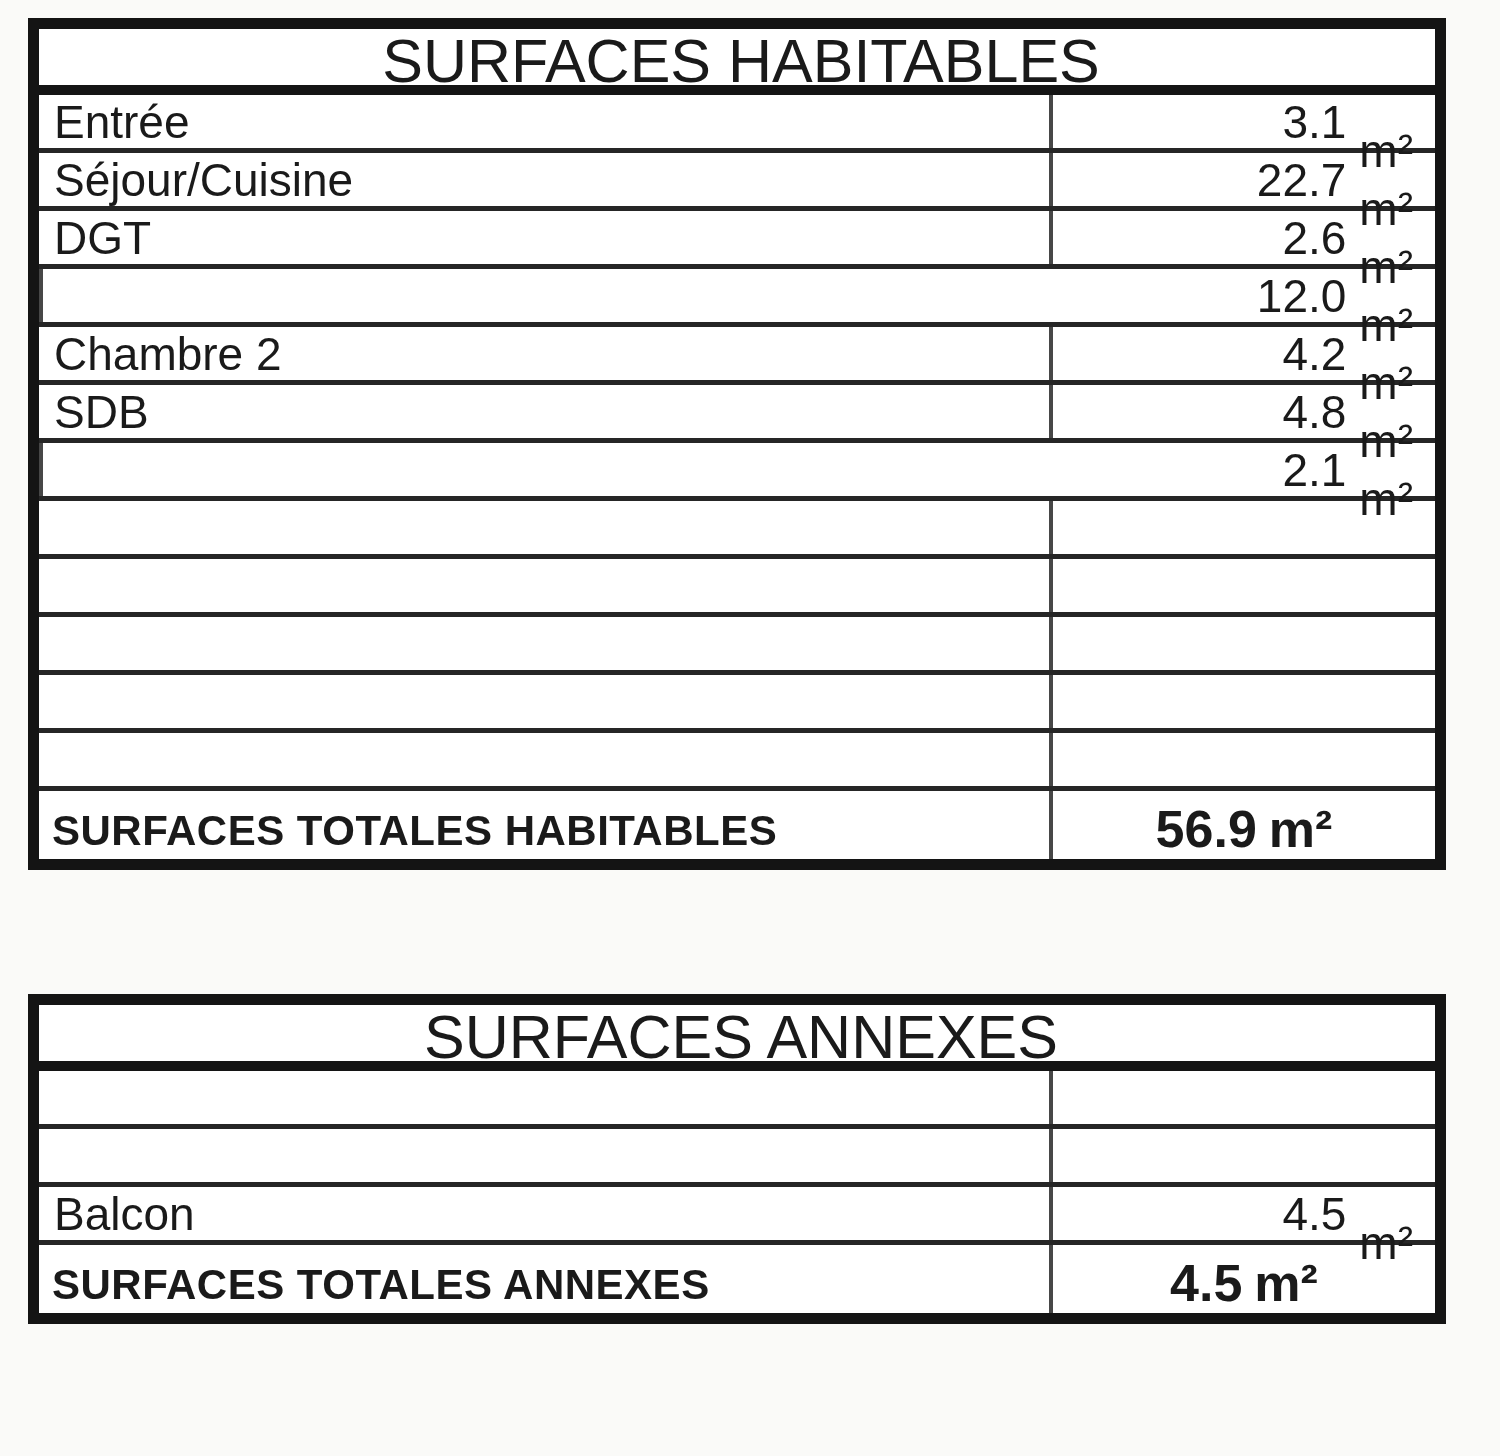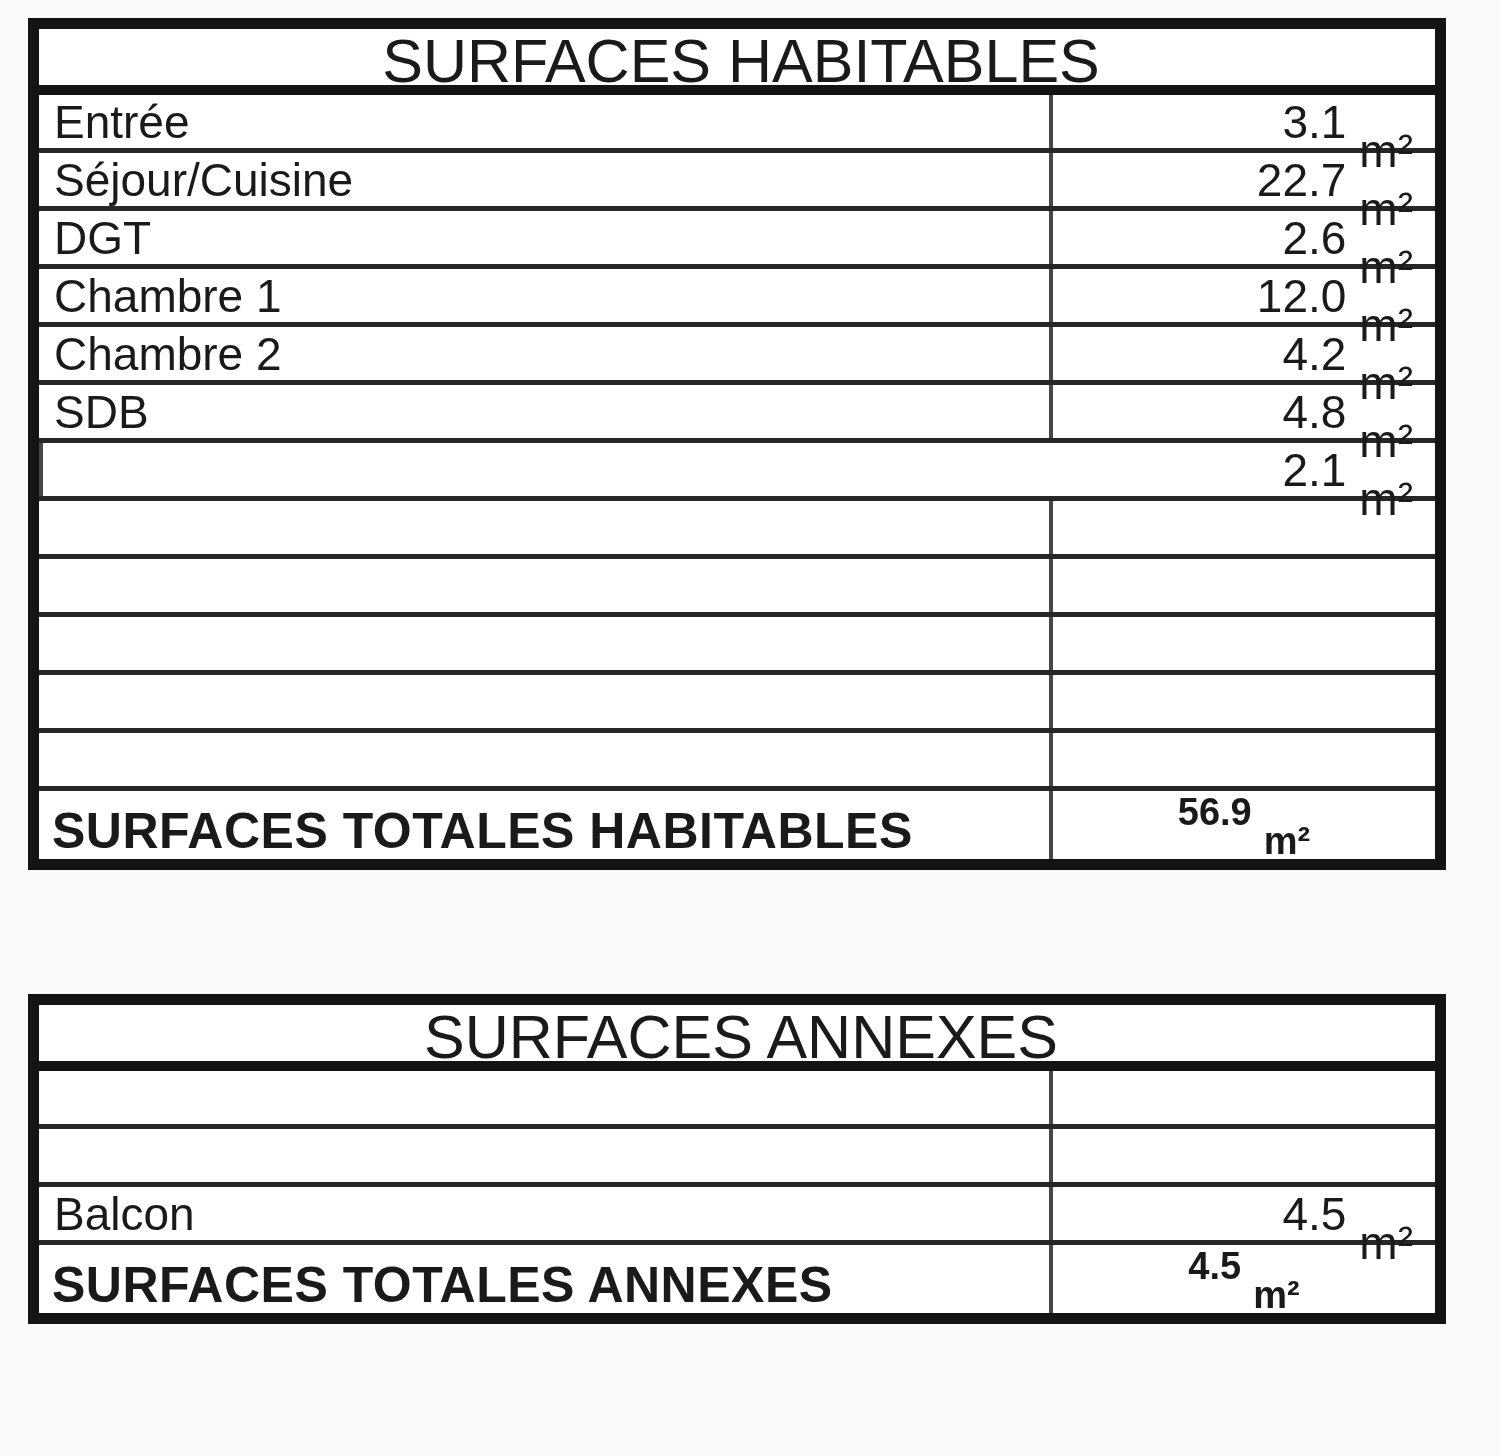--- a/index.html
+++ b/index.html
@@ -54,28 +54,28 @@
     font-size:46px;white-space:nowrap;
   }
   .unit{margin-left:13px;margin-top:29px;}
   .total-row{
     display:flex;height:68px;font-weight:700;
   }
   .total-label{
     width:1010px;flex:0 0 1010px;
     display:flex;align-items:center;
     padding-left:13px;
-    font-size:50px;letter-spacing:0.5px;
+    font-size:42px;letter-spacing:0.5px;
     white-space:nowrap;overflow:hidden;margin-top:11px;
   }
   .total-value{
     flex:1;
-    display:flex;align-items:flex-start;justify-content:center;
+    display:flex;align-items:flex-end;justify-content:center;
     border-left:4px solid var(--divider);
-    font-size:38px;white-space:nowrap;
+    font-size:52px;white-space:nowrap;
   }
   .total-value .unit{margin-left:12px;}
 </style>
 </head>
 <body>
 
 <div class="sheet">
 
   <section class="surf-table table-habitables">
     <div class="title-row">SURFACES HABITABLES</div>
@@ -95,21 +95,20 @@
           </div>
         </div>
         <div class="row">
           <div class="cell-label">DGT</div>
           <div class="cell-value">
             <span class="num">2.6</span>
             <span class="unit">m²</span>
           </div>
         </div>
         <div class="row">
-          <div class="cell-label">Chambre 1</div>
           <div class="cell-value">
             <span class="num">12.0</span>
             <span class="unit">m²</span>
           </div>
         </div>
         <div class="row">
           <div class="cell-label">Chambre 2</div>
           <div class="cell-value">
             <span class="num">4.2</span>
             <span class="unit">m²</span>

